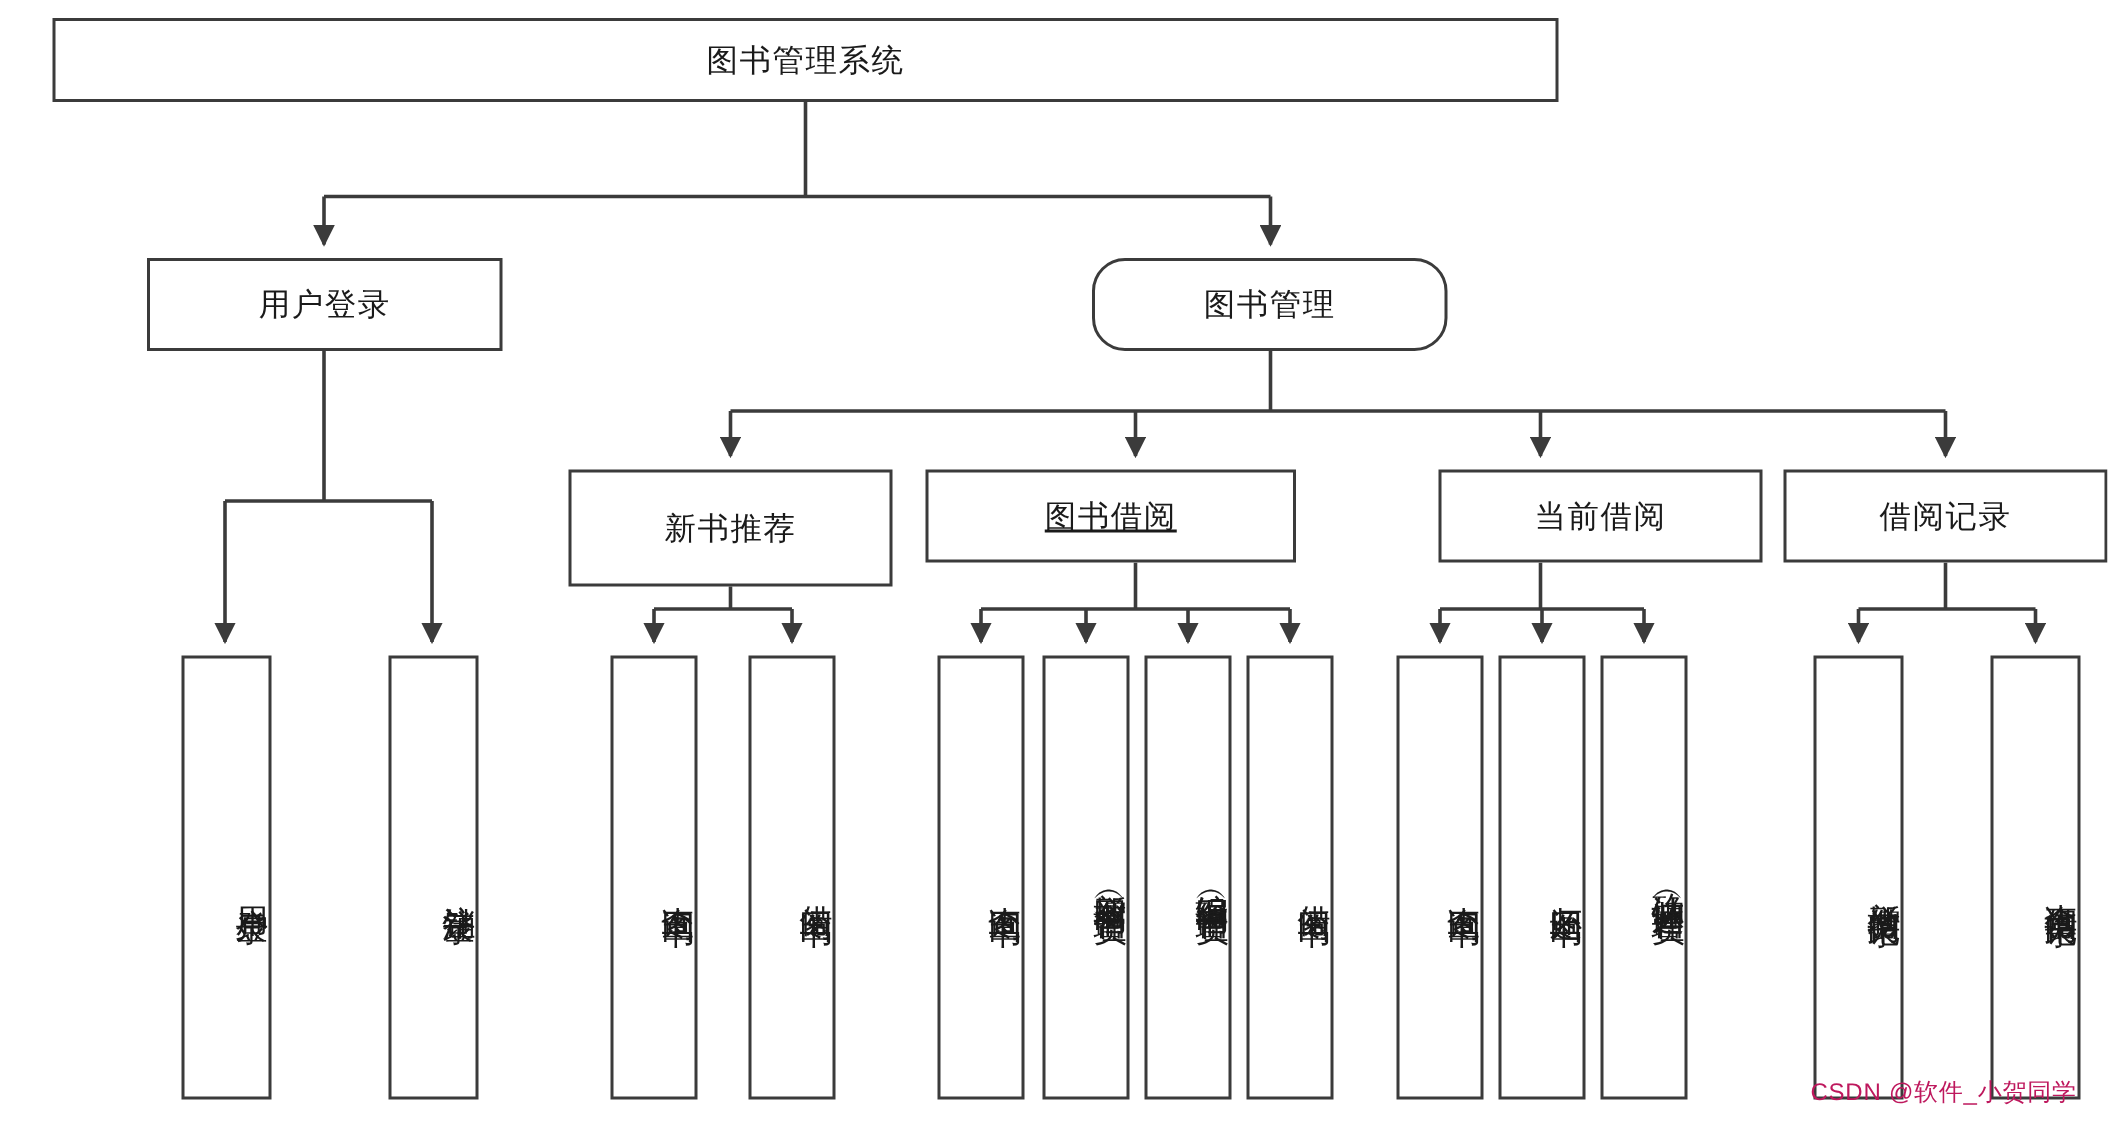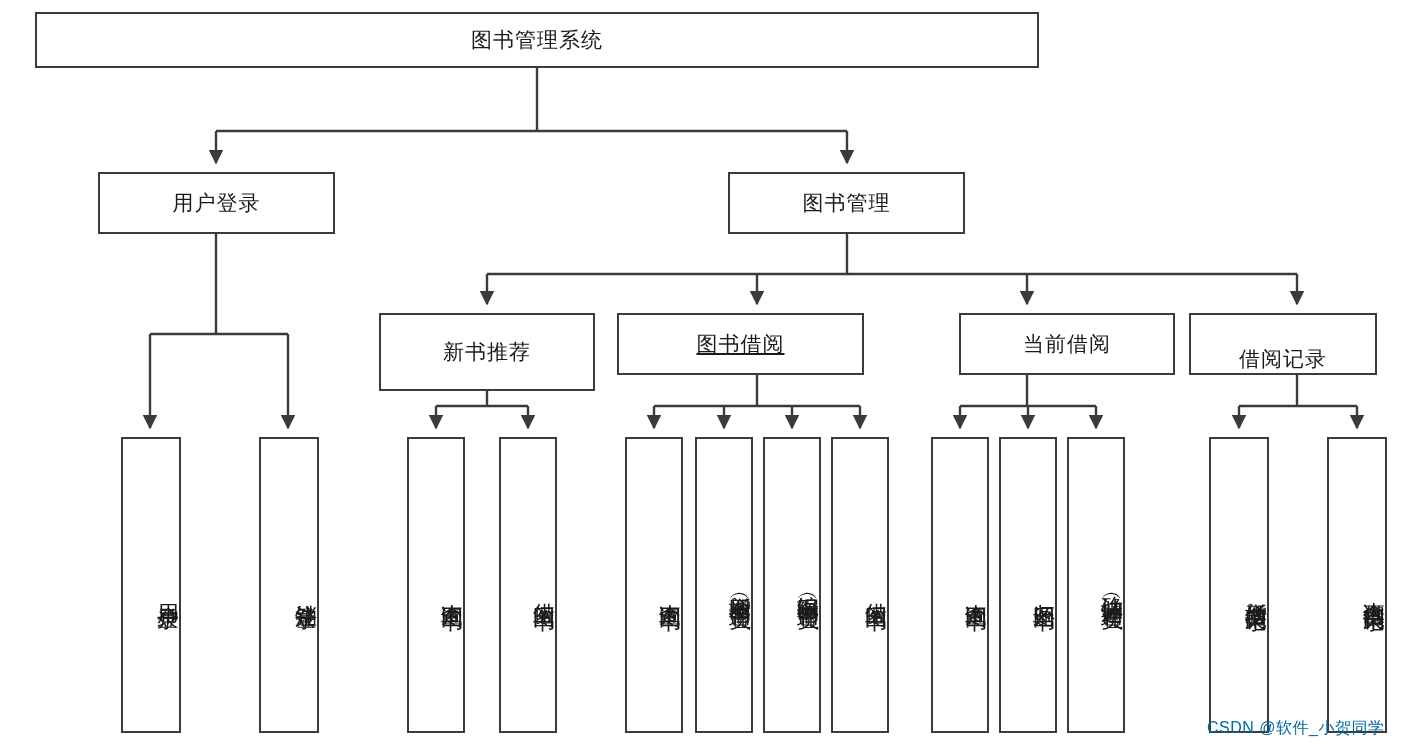--- a/index.html
+++ b/index.html
@@ -53,21 +53,21 @@
   .node.vert.tall-text {
     padding-top: 4px;
   }
   .node .label {
     display: block;
     white-space: pre;
   }
   .watermark {
     position: absolute;
     font-size: 16px;
-    color: #0369a1;
+    color: #be185d;
     white-space: nowrap;
     letter-spacing: 0.5px;
   }
 </style>
 </head>
 <body>
 
 <div id="canvas">
 
   <svg class="edges" viewBox="0 0 1405 747" xmlns="http://www.w3.org/2000/svg">
@@ -120,34 +120,34 @@
     </g>
   </svg>
 
   <div class="node horiz" id="root-node" style="left: 18px; top: 12px; width: 1004px; height: 56px;">
     <span class="label">图书管理系统</span>
   </div>
 
   <div class="node horiz" id="l2-0" style="left: 81px; top: 172px; width: 237px; height: 62px;">
     <span class="label">用户登录</span>
   </div>
-  <div class="node horiz" id="l2-1" style="left: 711px; top: 172px; width: 237px; height: 62px;">
+  <div class="node horiz" id="l2-1" style="left: 711px; top: 172px; width: 237px; height: 62px; border-radius: 22px;">
     <span class="label">图书管理</span>
   </div>
 
   <div class="node horiz" id="l3-0" style="left: 362px; top: 313px; width: 216px; height: 78px;">
     <span class="label">新书推荐</span>
   </div>
   <div class="node horiz" id="l3-1" style="left: 600px; top: 313px; width: 247px; height: 62px; text-decoration: underline;">
     <span class="label">图书借阅</span>
   </div>
   <div class="node horiz" id="l3-2" style="left: 942px; top: 313px; width: 216px; height: 62px;">
     <span class="label">当前借阅</span>
   </div>
-  <div class="node horiz" id="l3-3" style="left: 1172px; top: 313px; width: 188px; height: 62px; align-items: flex-end;">
+  <div class="node horiz" id="l3-3" style="left: 1172px; top: 313px; width: 216px; height: 62px;">
     <span class="label">借阅记录</span>
   </div>
 
   <div class="node vert" id="leaf-0" style="left: 104px; top: 437px; width: 60px; height: 296px;">
     <span class="label">用户登录</span>
   </div>
   <div class="node vert" id="leaf-1" style="left: 242px; top: 437px; width: 60px; height: 296px;">
     <span class="label">注销登录</span>
   </div>
   <div class="node vert" id="leaf-2" style="left: 390px; top: 437px; width: 58px; height: 296px;">

